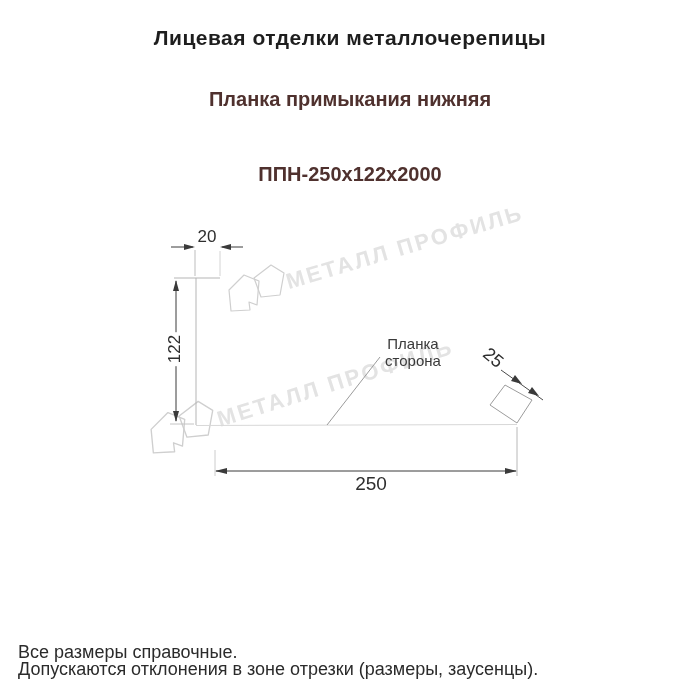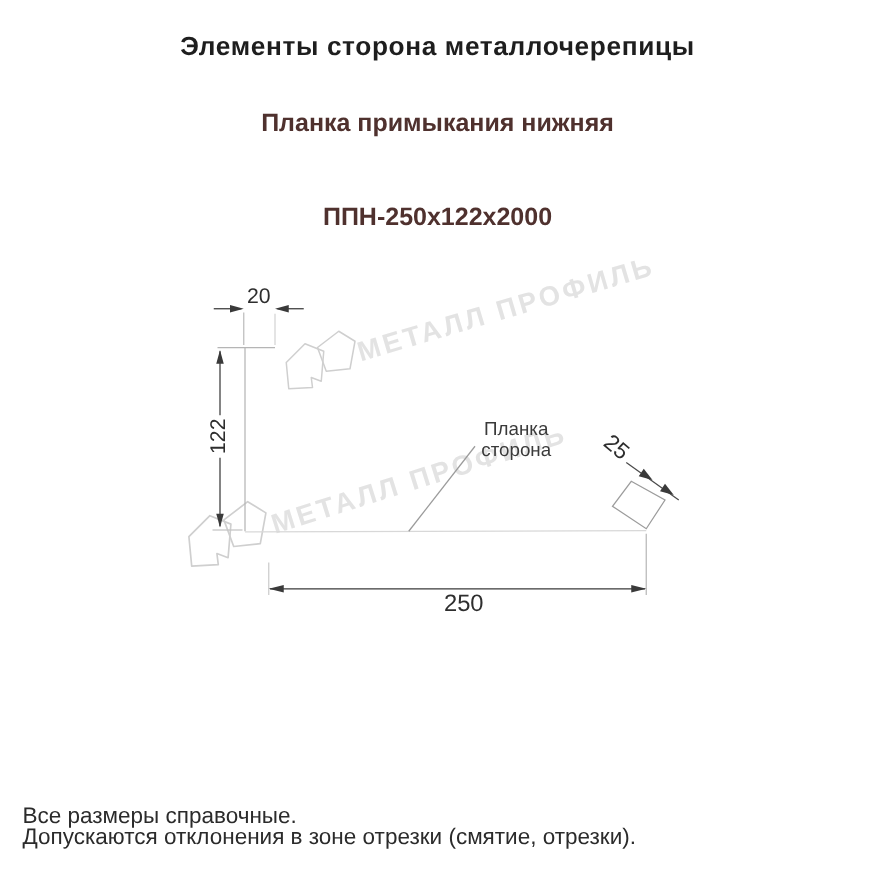--- a/index.html
+++ b/index.html
@@ -27,21 +27,21 @@
   .face-label{left:378px;top:335px;width:70px;text-align:center;
               font-size:15px;line-height:17px;color:#3a3a3a;}
 
   .notes{left:18px;top:644px;font-size:18px;line-height:17px;color:#2b2b2b;}
 
   svg{position:absolute;left:0;top:0;}
 </style>
 </head>
 <body>
 
-<div class="abs center title">Элементы сторона металлочерепицы</div>
+<div class="abs center title">Лицевая отделки металлочерепицы</div>
 <div class="abs center subtitle1">Планка примыкания нижняя</div>
 <div class="abs center subtitle2">ППН-250x122x2000</div>
 
 <svg width="700" height="700">
 
   <g stroke="#cfcfcf" fill="none" stroke-width="1.2" stroke-linejoin="round" transform="translate(228,262)">
     <polygon points="1,28 16,13 31,19 29,43 21,40 22,48 3,49"></polygon>
     <polygon points="26,16 43,3 56,11 52,33 33,35"></polygon>
   </g>
 
@@ -103,14 +103,14 @@
 <div class="abs dim-label dim250">250</div>
 <div class="abs dim-label dim25">25</div>
 
 <div class="abs face-label">
   <div>Планка</div>
   <div>сторона</div>
 </div>
 
 <div class="abs notes">
   <div>Все размеры справочные.</div>
-  <div>Допускаются отклонения в зоне отрезки (смятие, отрезки).</div>
+  <div>Допускаются отклонения в зоне отрезки (размеры, заусенцы).</div>
 </div>
 
 </body></html>

